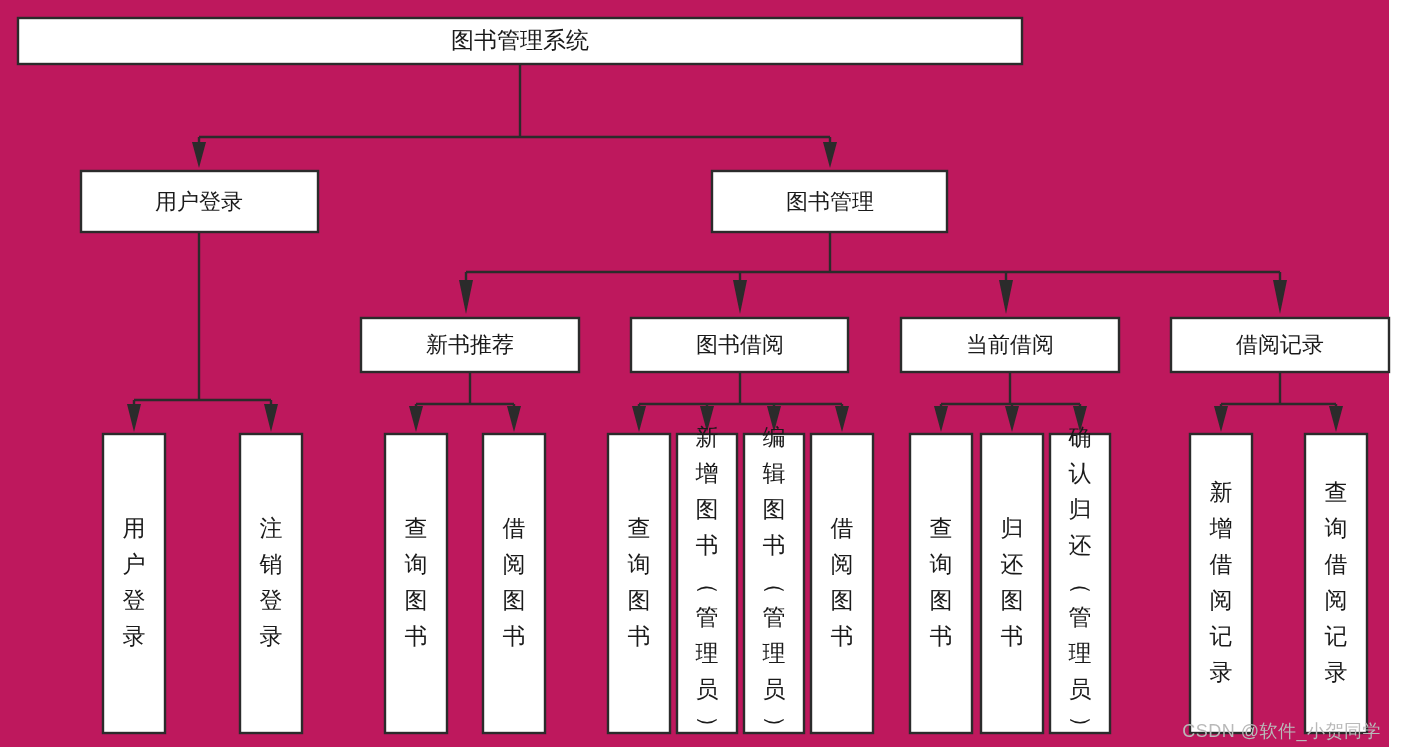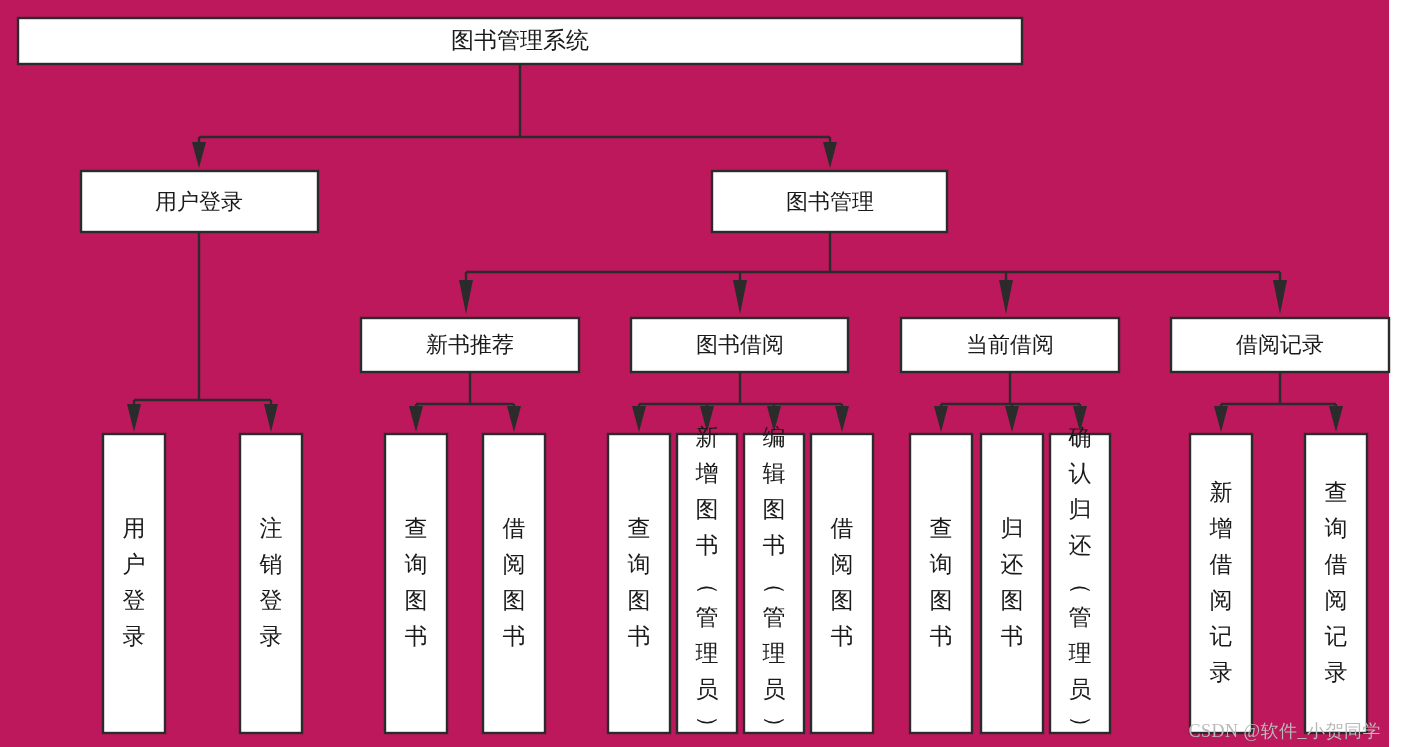--- a/index.html
+++ b/index.html
@@ -55,21 +55,21 @@
     stroke-linecap: butt;
   }
   .arrow-head {
     fill: #2b2b2b;
     stroke: none;
   }
   .watermark {
     position: absolute;
     right: 8px;
     bottom: 4px;
-    font-family: Liberation Serif, serif;
+    font-family: Liberation Sans, sans-serif;
     font-size: 18px;
     color: #b9b9b9;
     letter-spacing: 0.5px;
     white-space: nowrap;
     user-select: none;
   }
 </style>
 </head>
 <body>
 

